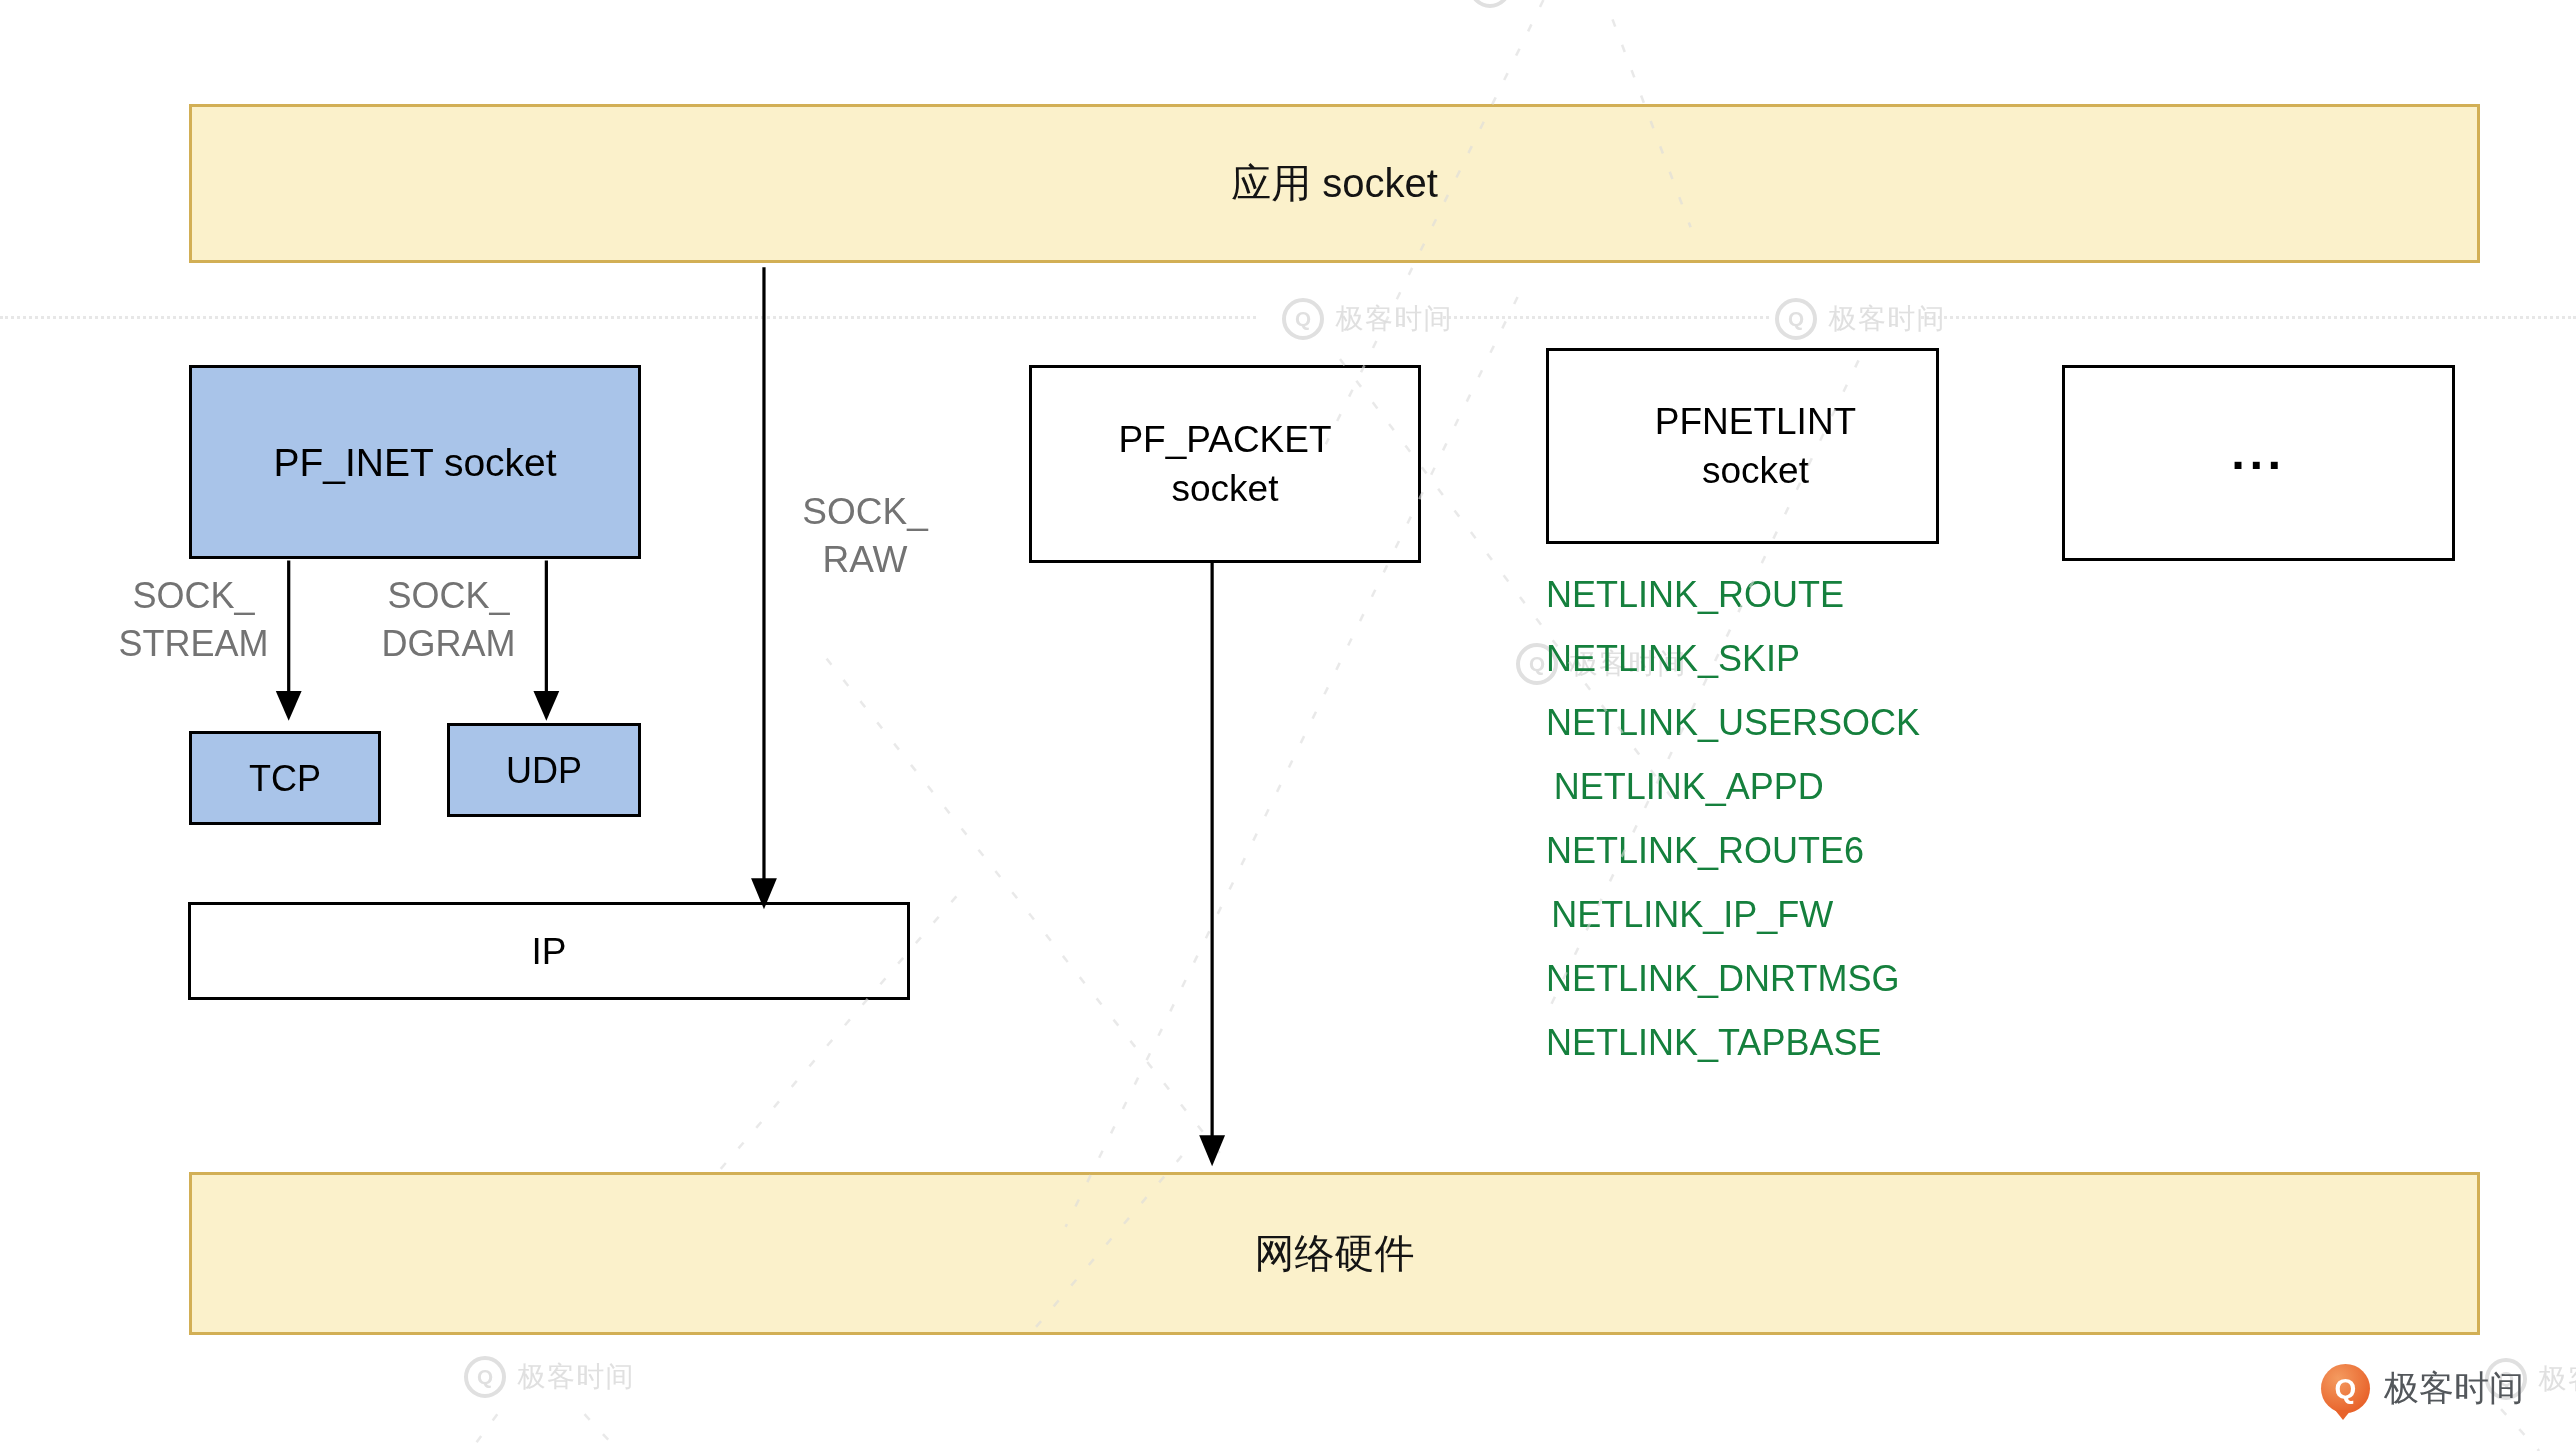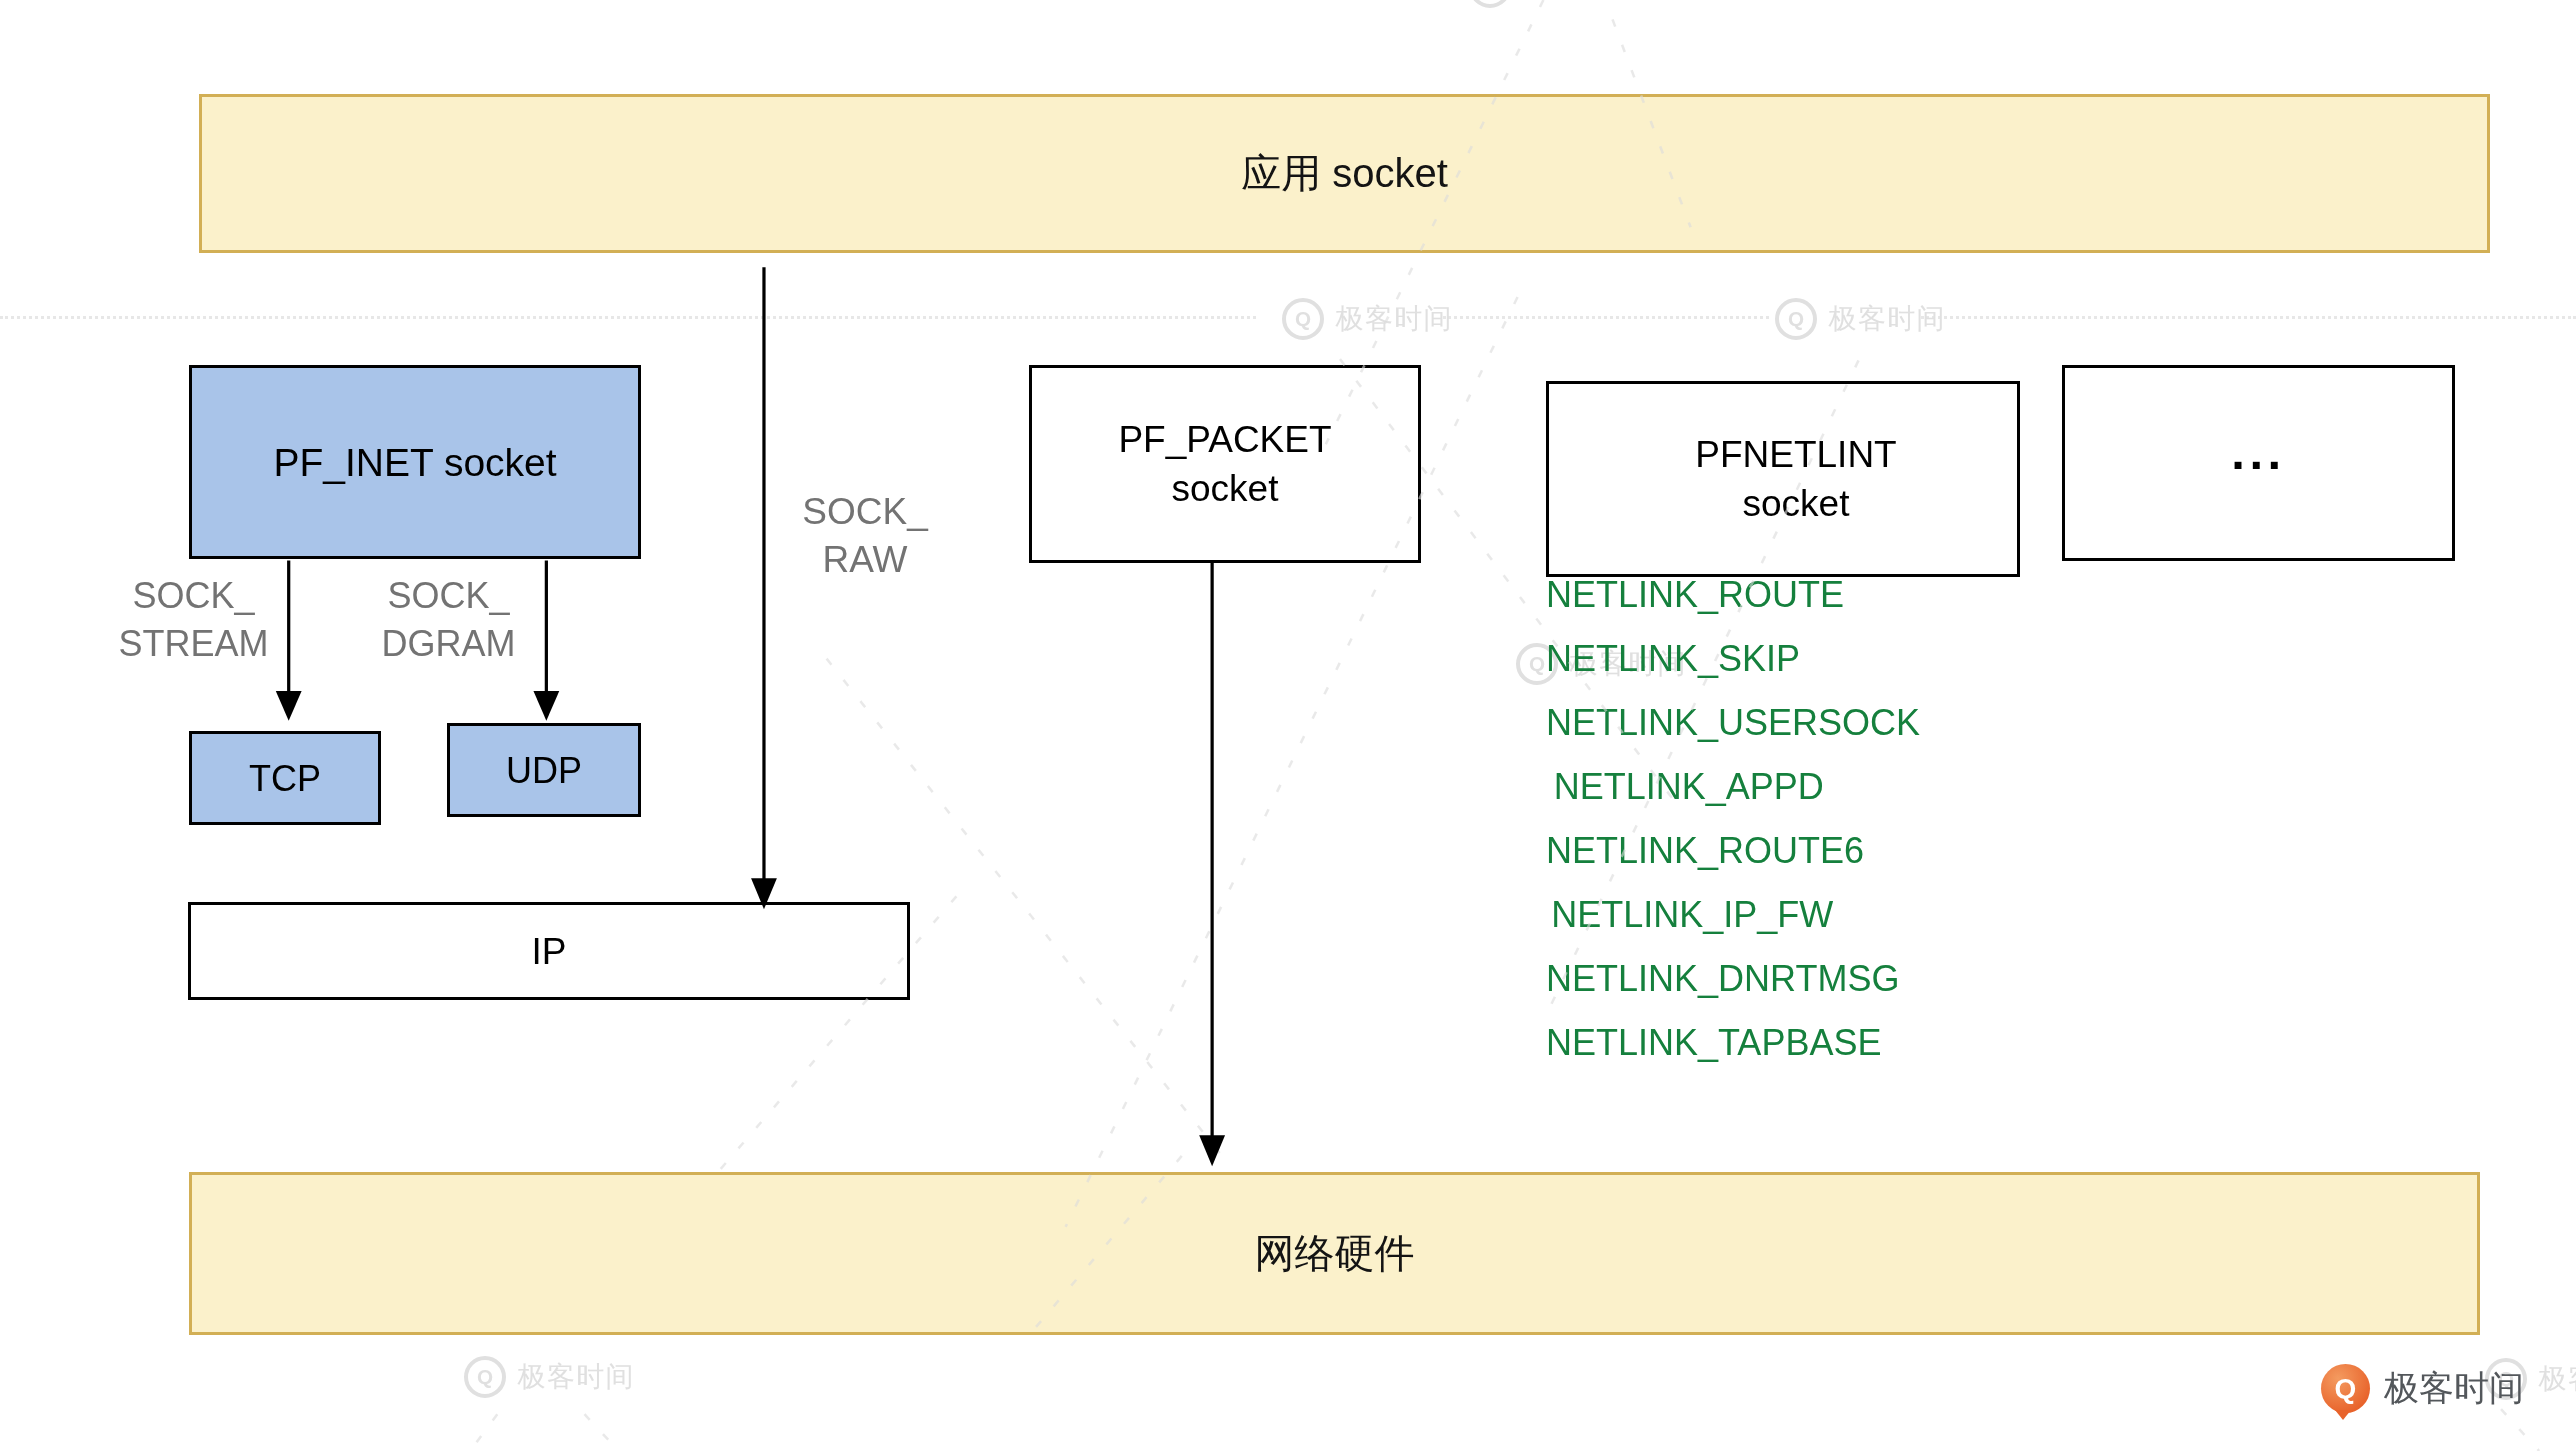--- a/index.html
+++ b/index.html
@@ -8,37 +8,37 @@
     font-family:"Liberation Sans","DejaVu Sans",sans-serif; color:#000; background:#fff;
   }
 
   
   .band {
     position:absolute; box-sizing:border-box; z-index:2;
     background:#FBF1CB; border:3.9px solid #D2AF55;
     display:flex; align-items:center; justify-content:center;
     font-size:40px; color:#141414;
   }
-  .band.top    { left:189px; top:94px;  width:2291px; height:159px;margin-left:10px; }
+  .band.top    { left:189px; top:104px;  width:2291px; height:159px; }
   .band.bottom { left:189px; top:1172px; width:2291px; height:163px; }
 
   
   .node {
     position:absolute; box-sizing:border-box; z-index:2;
     background:#ffffff; border:3.2px solid #000;
     display:flex; flex-direction:column; align-items:center; justify-content:center;
     font-size:37px; line-height:49px; text-align:center;
   }
   .node.blue { background:#A9C4E9;text-align:right; }
   .node.pf-inet   { left:189px;  top:365px;  width:452px;  height:194px; font-size:39px; }
   .node.tcp       { left:189px;  top:723px; width:192px;  height:94px; font-size:36px;margin-top:8px; }
   .node.udp       { left:447px;  top:723px; width:194px;  height:94px; font-size:36px; }
   .node.ip        { left:188px;  top:902px; width:722px; height:98px; font-size:37px; }
   .node.pf-packet { left:1029px; top:365px;  width:392px;  height:198px; }
-  .node.pf-netlink{ left:1546px; top:381px;  width:474px;  height:196px;padding-left:26px; }
+  .node.pf-netlink{ left:1546px; top:348px;  width:393px;  height:196px;padding-left:26px; }
   .node.more      { left:2062px; top:365px;  width:393px;  height:196px;
                     font-size:49px; font-weight:700; letter-spacing:4.5px; }
   .node.more .lbl { margin-top:-22px; }
 
   
   .edge-label {
     position:absolute; z-index:3; text-align:center;
     font-size:36px; line-height:48px; color:#737373;
   }
   .edge-label.stream { left:90px;  top:572px; width:207px; }

